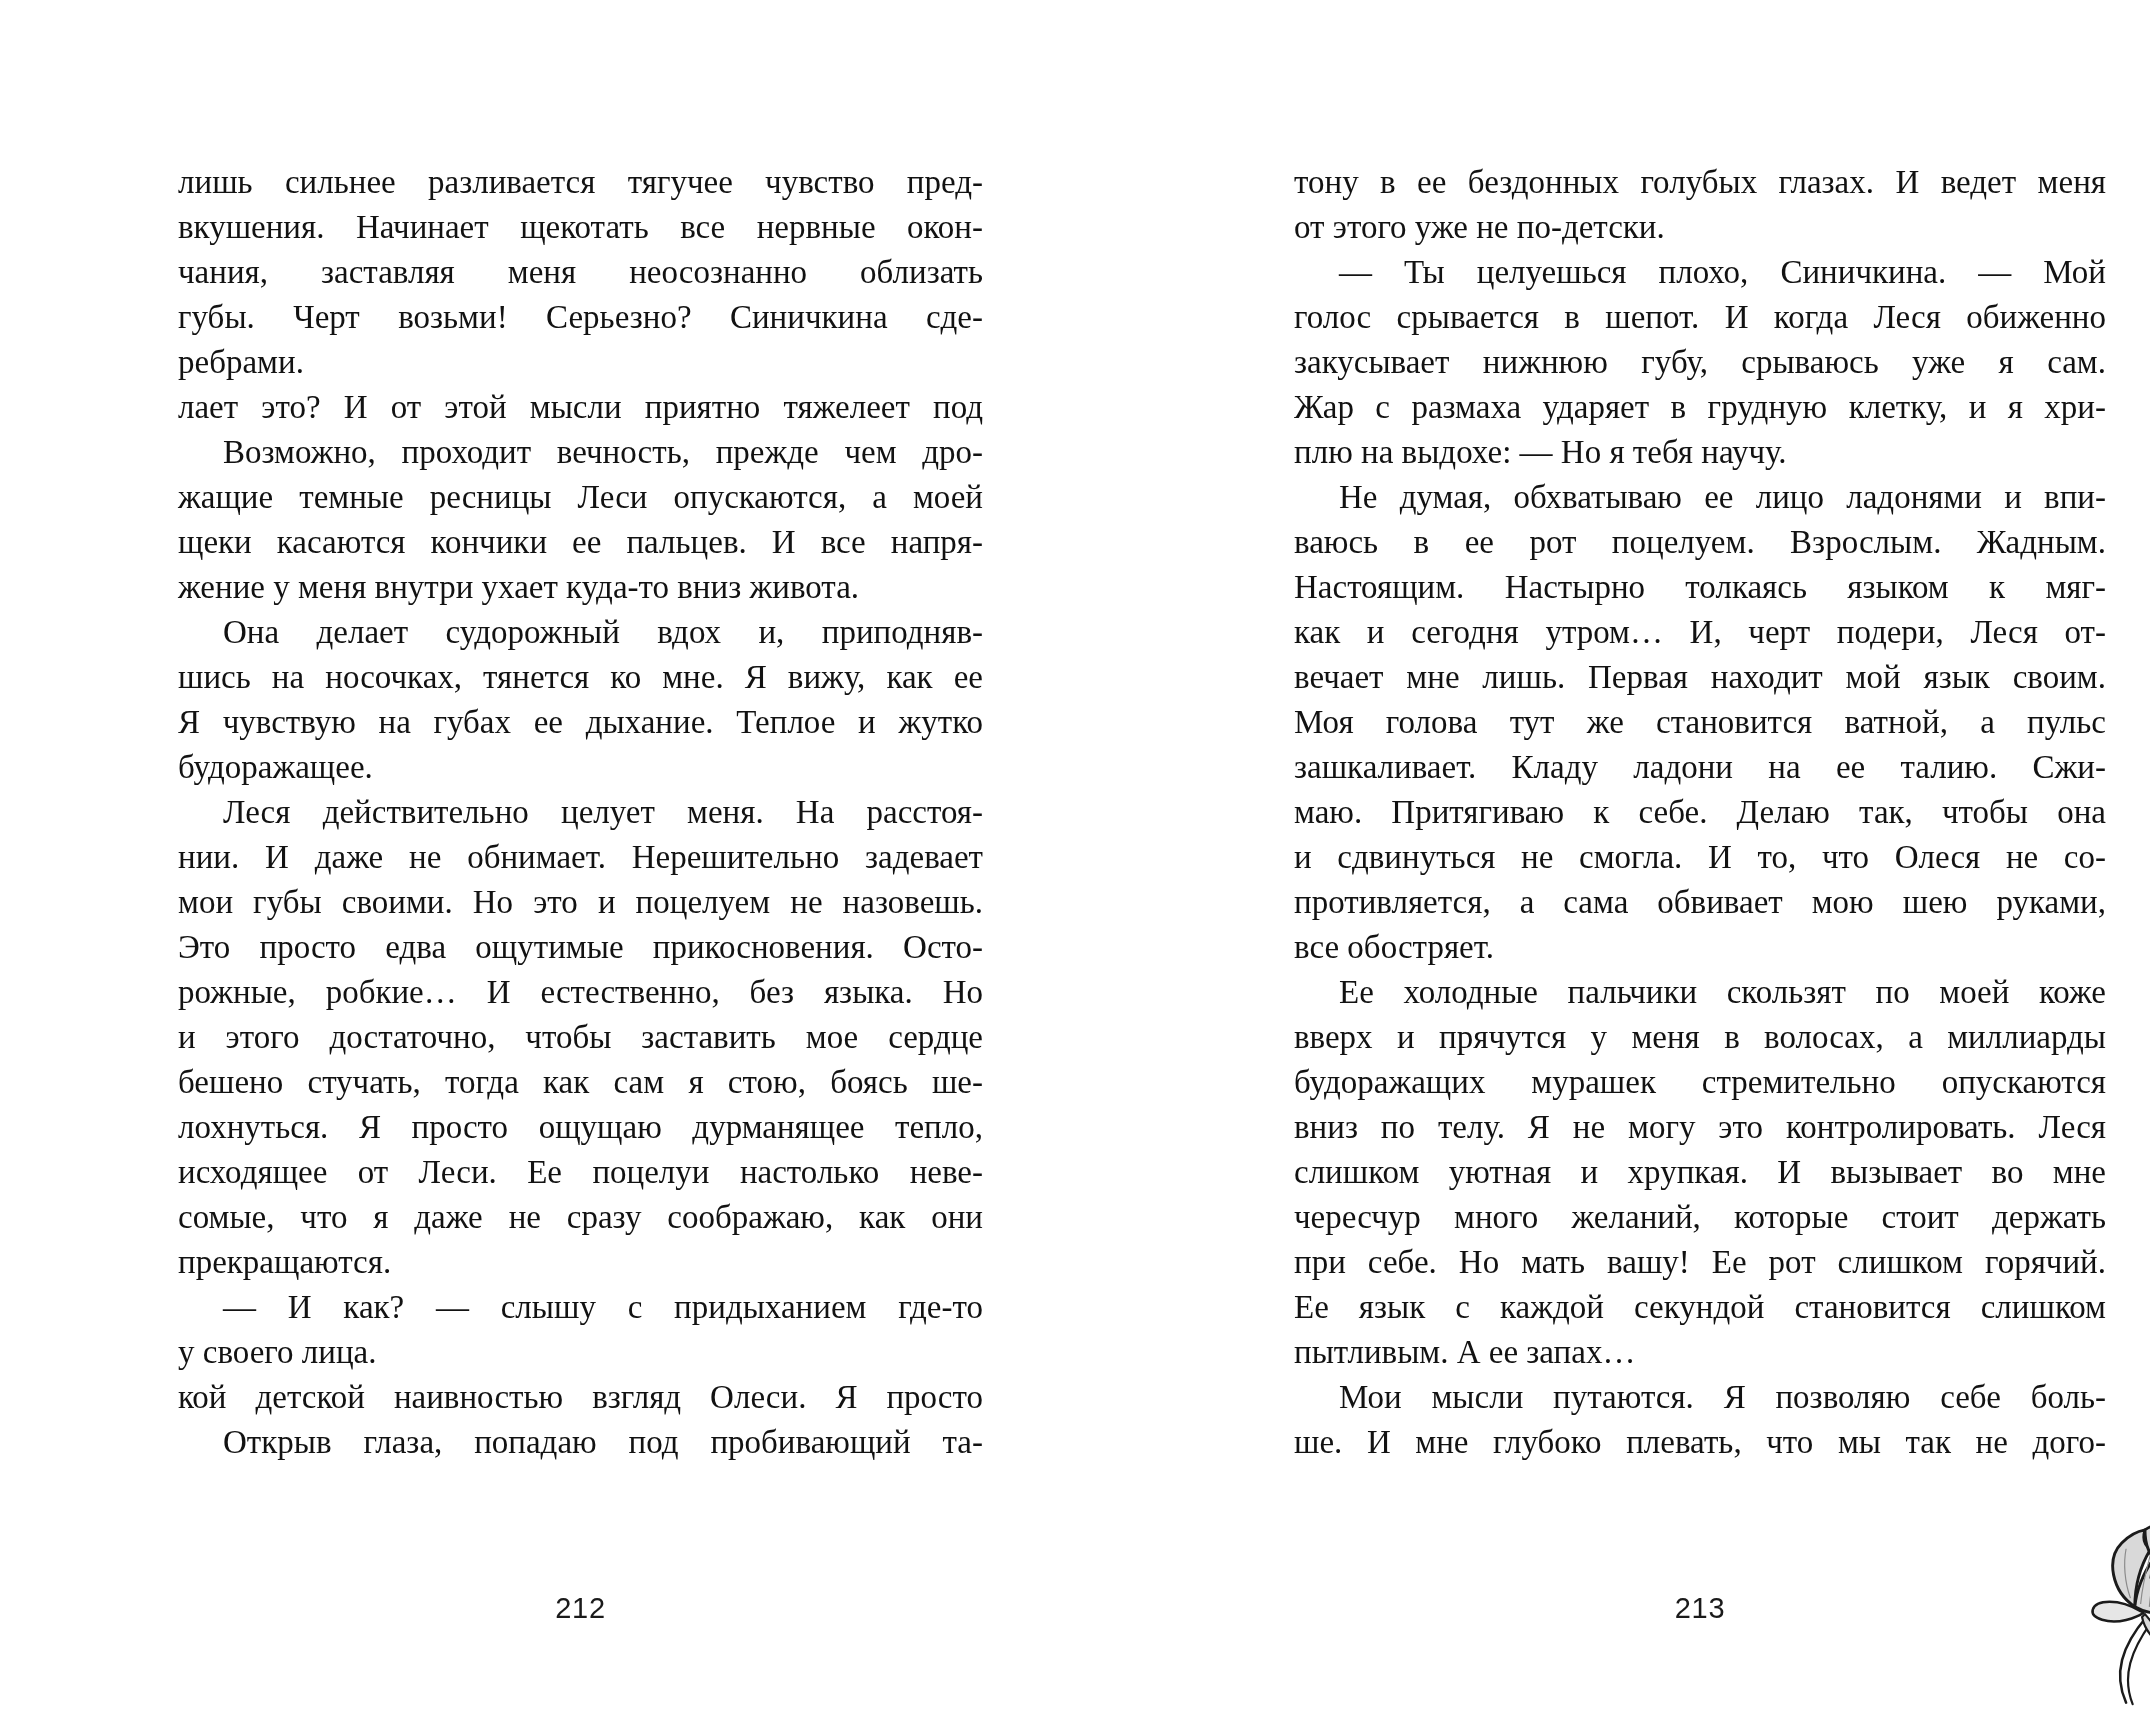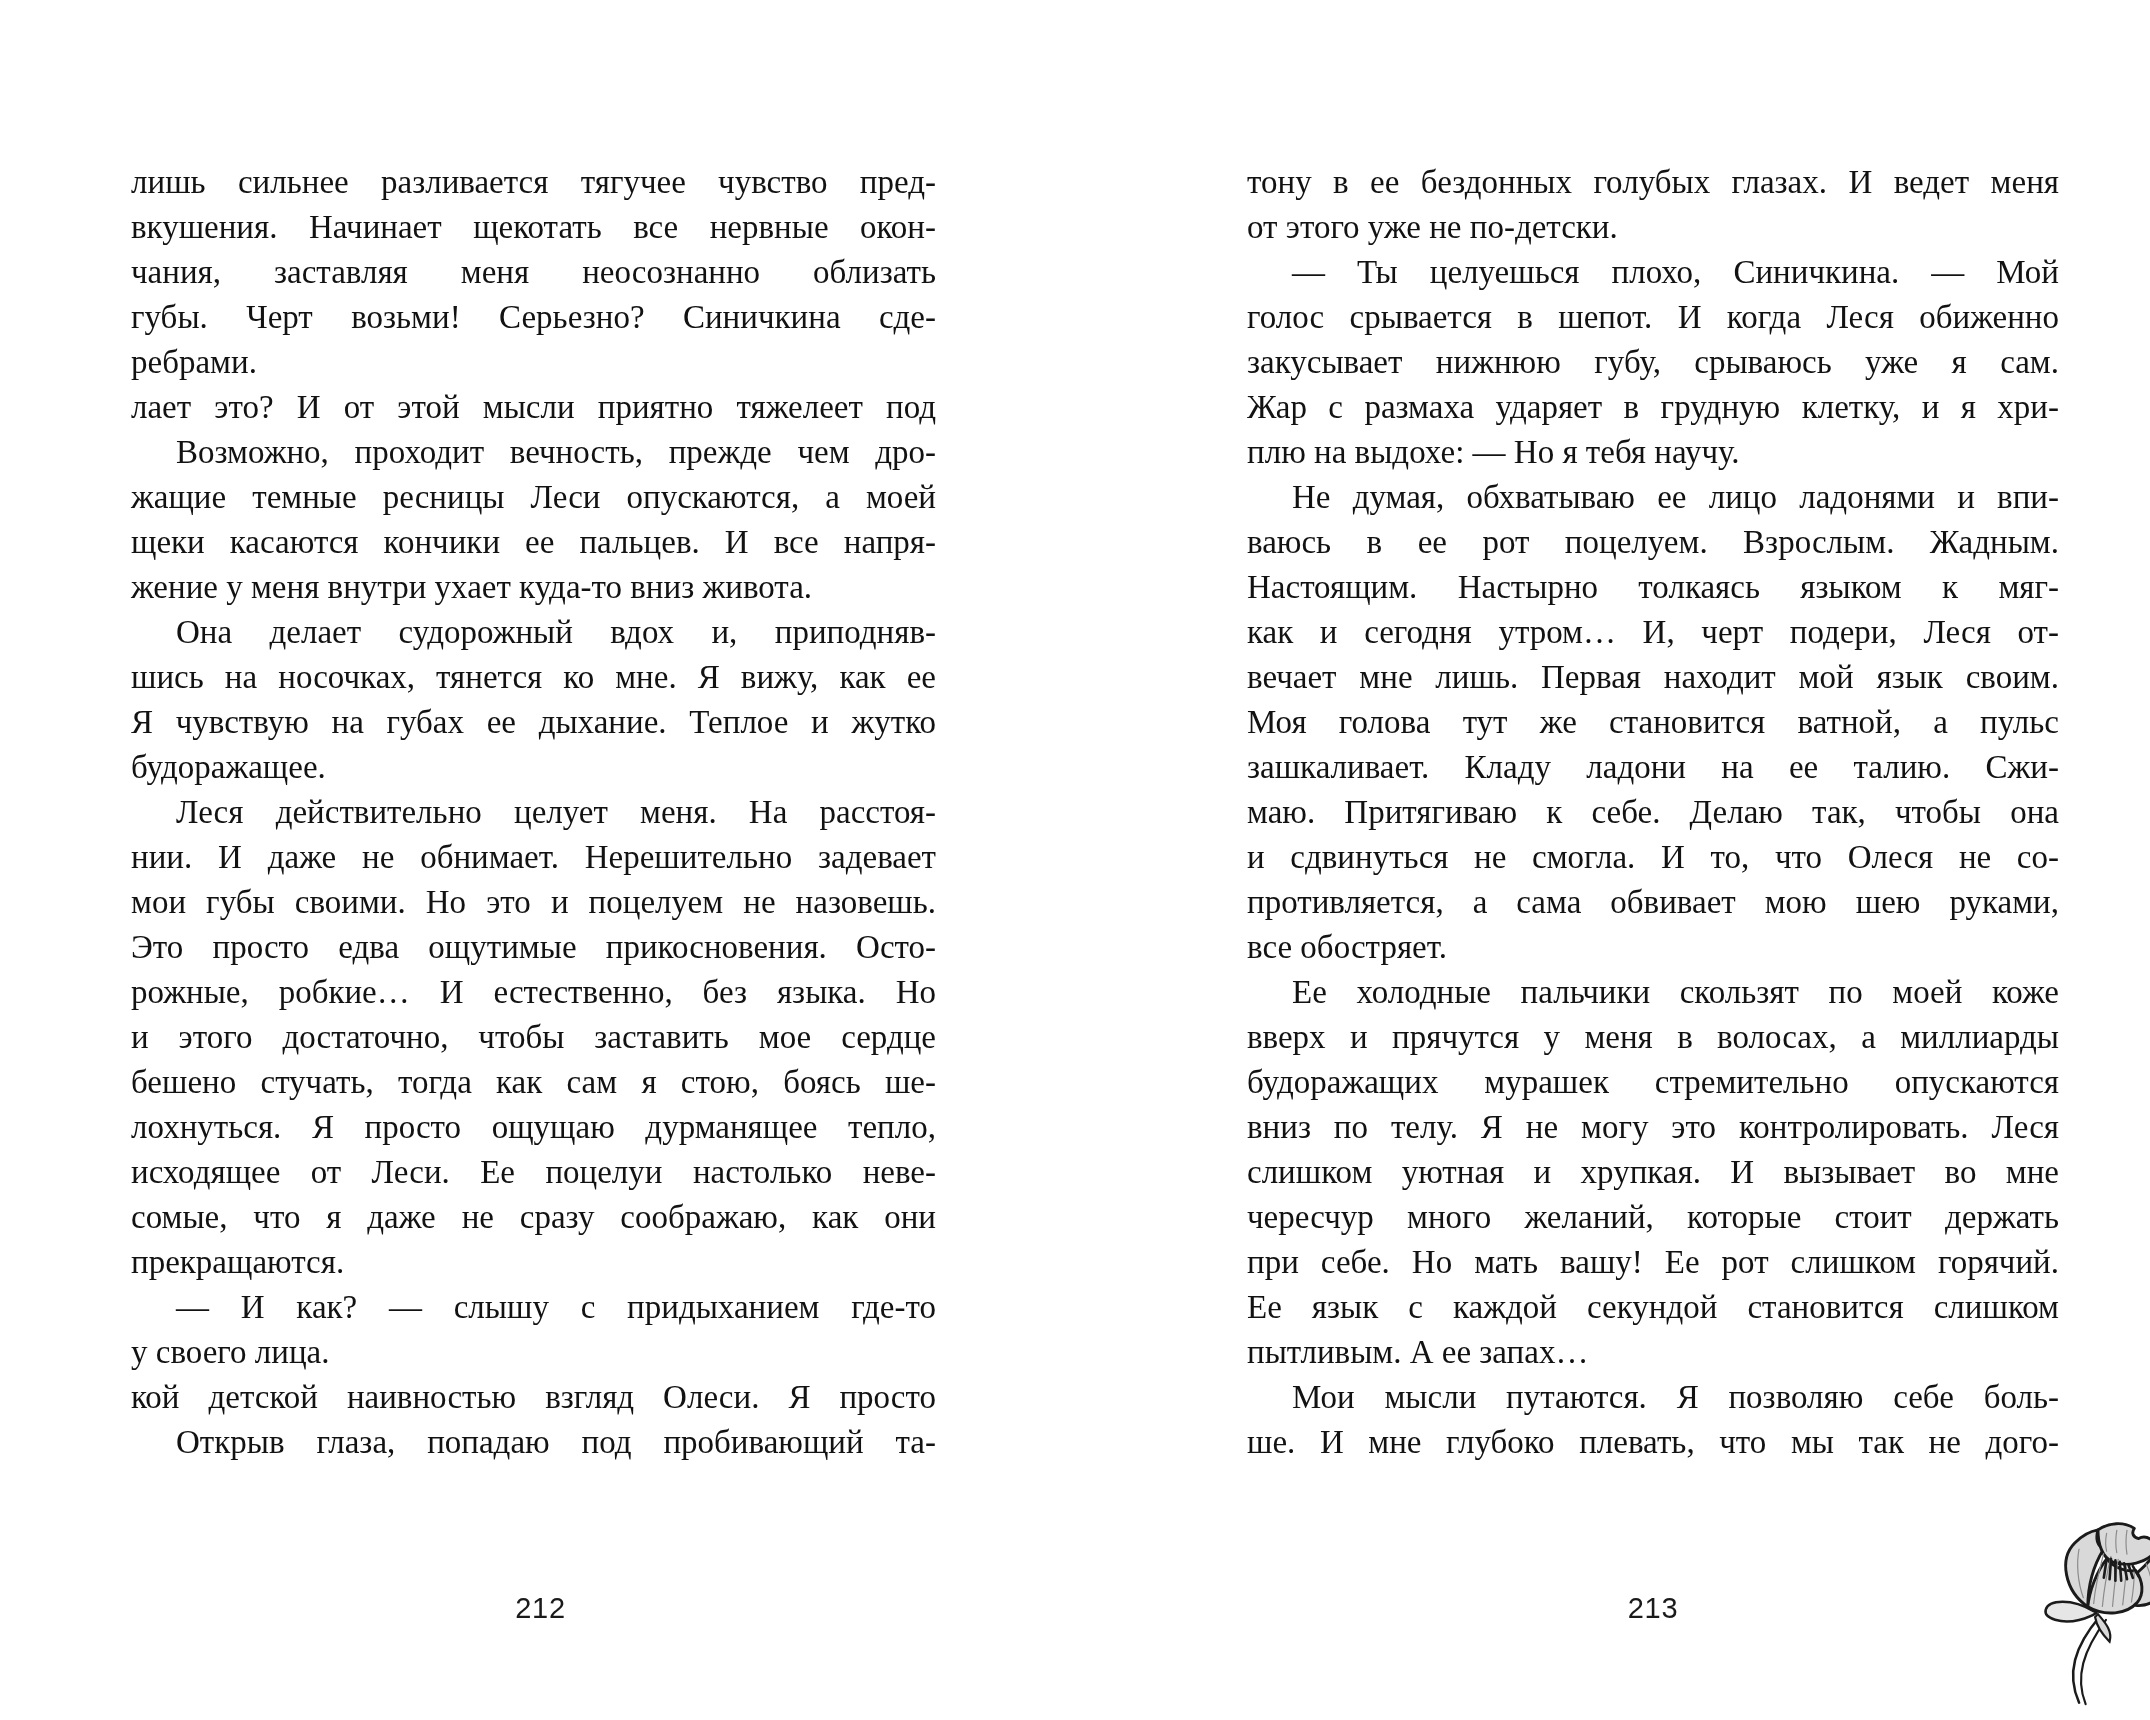--- a/index.html
+++ b/index.html
@@ -12,20 +12,21 @@
     width: 2151px;
     height: 1720px;
     overflow: hidden;
     font-family: "Liberation Serif", "DejaVu Serif", serif;
     color: #121212;
   }
   .page {
     position: absolute;
     top: 0;
     height: 1720px;
+    margin-left: 47px;
   }
   .page.left  { left: 0;      width: 1075px; }
   .page.right { left: 1113px; width: 1076px; }
 
   .text-column {
     position: absolute;
     top: 160px;
     font-size: 33px;
     line-height: 45px;
     color: #121212;
@@ -45,21 +46,21 @@
   .page-number {
     position: absolute;
     top: 1592px;
     text-align: center;
     font-family: "Liberation Sans", "DejaVu Sans", sans-serif;
     font-size: 29px;
     font-weight: 400;
     color: #1a1a1a;
     letter-spacing: 0.7px;
   }
-  .page.left  .page-number { left: 138px; width: 805px; }
+  .page.left  .page-number { left: 131px; width: 805px; }
   .page.right .page-number { left: 134px; width: 812px; }
 
   .flower-decoration {
     position: absolute;
     left: 924px;  
     top: 1521px;
     width: 151px;
     height: 192px;
   }
 </style>

